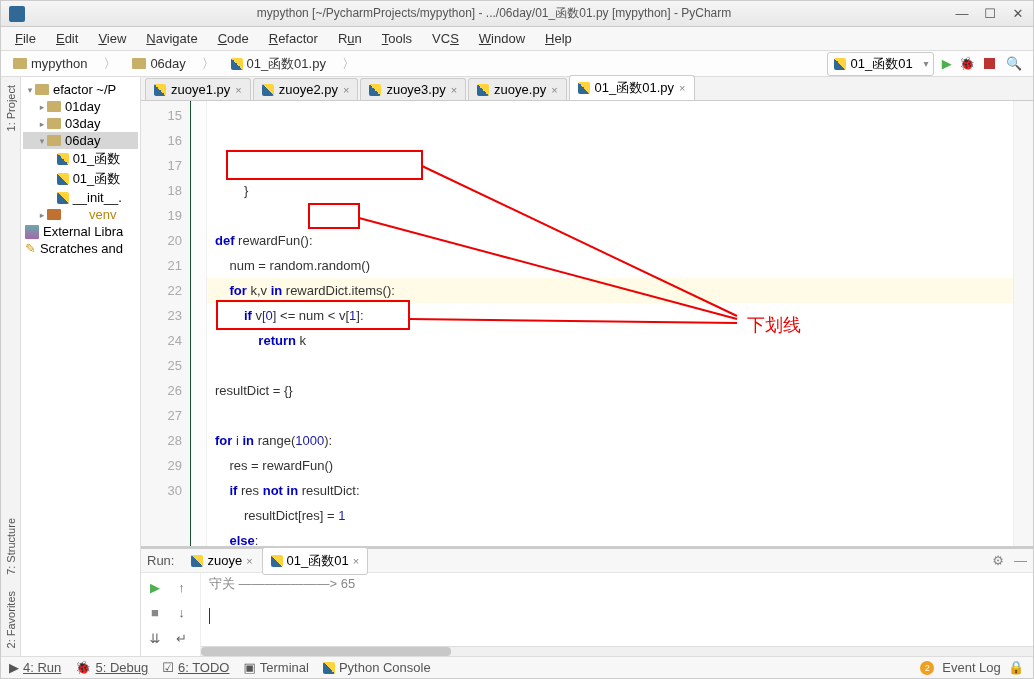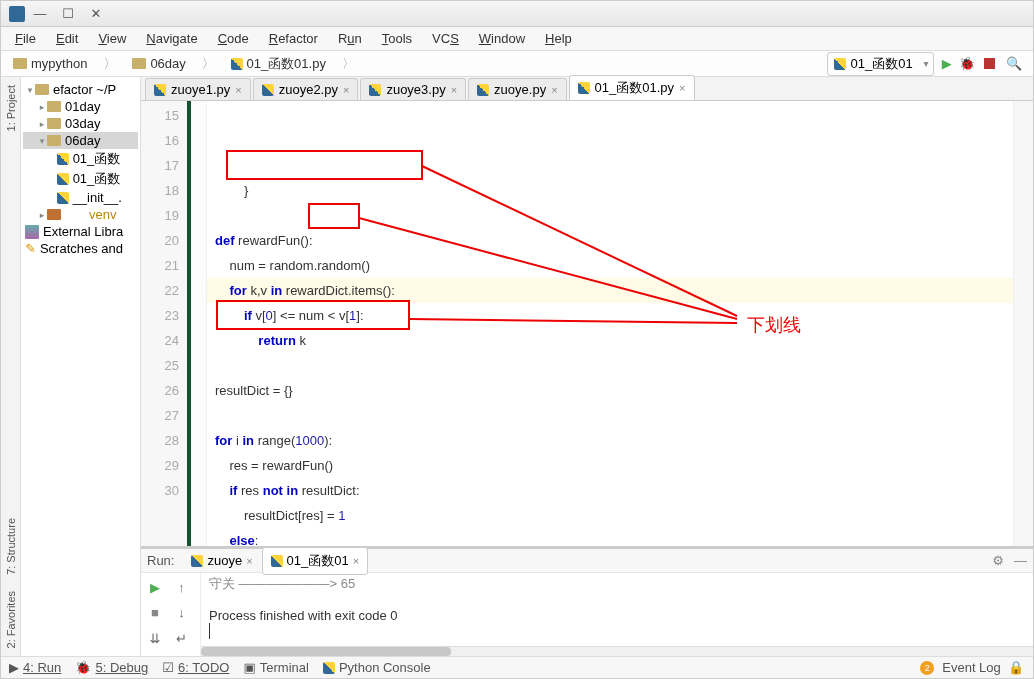--- a/index.html
+++ b/index.html
@@ -38,21 +38,21 @@
 .projpanel .arrow { width: 10px; text-align: center; color: #888; font-size: 9px; }
 .projpanel .foldericon2 { width: 14px; height: 11px; background: #c9b06a; margin-right: 4px; border-radius: 1px; flex-shrink: 0; }
 .projpanel .libicon { width: 14px; height: 14px; margin-right: 4px; background: linear-gradient(#6aa,#a6a); border-radius: 1px; flex-shrink: 0; }
 .editor { flex: 1; display: flex; flex-direction: column; min-width: 0; }
 .tabs { height: 24px; display: flex; align-items: flex-end; border-bottom: 1px solid #ccc; background: #f3f3f3; padding-left: 4px; }
 .tabs .tab { padding: 3px 8px; border: 1px solid #ccc; border-bottom: none; background: #ececec; margin-right: 2px; display: flex; align-items: center; gap: 5px; cursor: pointer; border-radius: 3px 3px 0 0; font-size: 12px; }
 .tabs .tab.active { background: #fff; }
 .tabs .tab .close { color: #888; font-size: 11px; }
 .tabs .pyglyph { width: 12px; height: 12px; background: linear-gradient(45deg,#306998 50%,#ffd43b 50%); border-radius: 2px; }
 .codewrap { flex: 1; display: flex; overflow: hidden; position: relative; background: #fff; }
-.gutter { width: 50px; background: #f7f7f7; border-right: 4px solid #14532d; text-align: right; padding: 2px 8px 2px 2px; color: #aaa; font-family: "Consolas","Monaco",monospace; font-size: 15px; line-height: 25px; }
+.gutter { width: 50px; background: #f7f7f7; border-right: 1px solid #14532d; text-align: right; padding: 2px 8px 2px 2px; color: #aaa; font-family: "Consolas","Monaco",monospace; font-size: 15px; line-height: 25px; }
 .foldcol { width: 16px; background: #fcfcfc; border-right: 1px solid #f0f0f0; position: relative; }
 .code { flex: 1; font-family: "Consolas","Monaco",monospace; font-size: 15px; line-height: 25px; padding: 2px 0 2px 8px; color: #333; white-space: pre; position: relative; overflow: hidden; }
 .code .kw { color: #0000c0; font-weight: bold; }
 .code .num { color: #1a1aa6; }
 .code .hl-line { position: absolute; left: 0; right: 0; height: 25px; background: #fffbe6; z-index: 0; }
 .code pre { position: relative; z-index: 1; }
 .annot { position: absolute; z-index: 5; pointer-events: none; }
 .redline { stroke: #e00; stroke-width: 2; fill: none; }
 .redtext { fill: #e00; font-size: 18px; font-family: sans-serif; }
 .rightstrip { width: 20px; background: #f7f7f7; border-left: 1px solid #eee; }
@@ -76,20 +76,21 @@
 .statusbar .badge { width: 14px; height: 14px; background: #f0a020; border-radius: 50%; display: flex; align-items: center; justify-content: center; color: #fff; font-size: 9px; }
 .pysmall { width:12px;height:12px;background:linear-gradient(45deg,#306998 50%,#ffd43b 50%);border-radius:2px;flex-shrink:0; }
 </style>
 </head>
 <body>
 
 <div class="window">
 
   <div class="titlebar">
     <div class="appicon"></div>
+    <div class="title">mypython [~/PycharmProjects/mypython] - .../06day/01_函数01.py [mypython] - PyCharm</div>
     <div class="winbtns">
       <div class="winbtn">—</div>
       <div class="winbtn">☐</div>
       <div class="winbtn">✕</div>
     </div>
   </div>
 
   <div class="menubar">
     <span class="menuitem"><u>F</u>ile</span>
     <span class="menuitem"><u>E</u>dit</span>
@@ -269,21 +270,20 @@
             <div class="rbtn" style="color:#4caf50">▶</div>
             <div class="rbtn">↑</div>
             <div class="rbtn" style="color:#888">■</div>
             <div class="rbtn">↓</div>
             <div class="rbtn">⇊</div>
             <div class="rbtn">↵</div>
           </div>
           <div class="rout">
 <pre style="color:#888">守关 ———————&gt; 65</pre>
 <pre>&nbsp;</pre>
-<pre>Process finished with exit code 0</pre>
 <div style="border-left:1px solid #333;height:16px;width:1px"></div>
             <div class="sbtrack" style="position:absolute;left:0;right:0;bottom:0">
                 <div class="sbthumb"></div>
               </div>
           </div>
         </div>
       </div>
 
     </div>
   </div>

